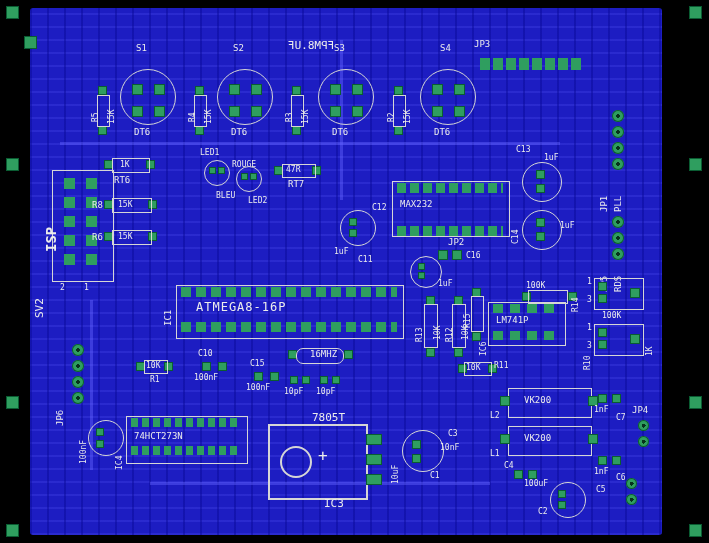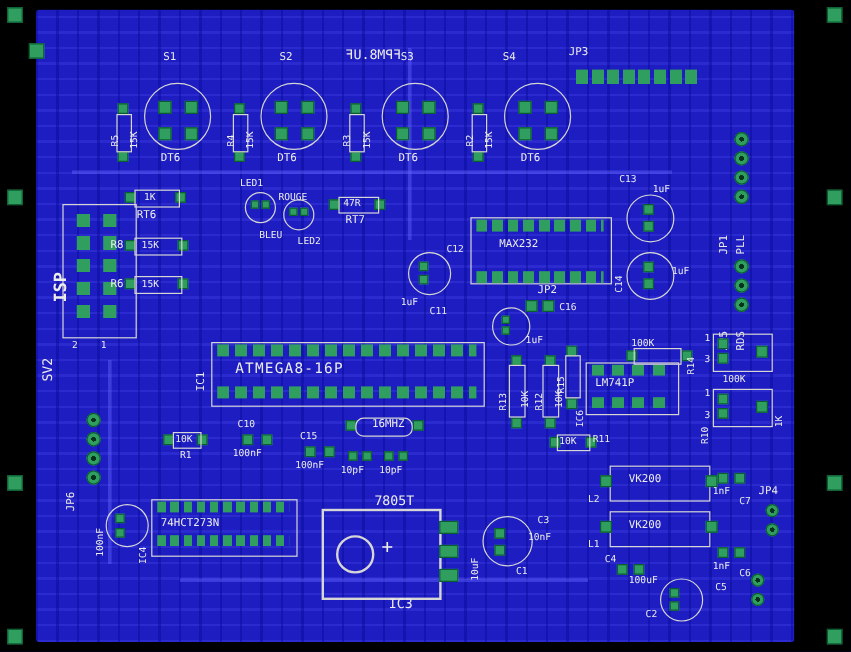--- a/index.html
+++ b/index.html
@@ -68,21 +68,21 @@
   <div class="lbl" style="left:231px;top:128px">DT6</div>
 
   <div class="lbl" style="left:334px;top:44px">S3</div>
   <div class="silk circ" style="left:318px;top:69px;width:54px;height:54px"></div>
   <div class="pad" style="left:330px;top:84px;width:11px;height:11px"></div>
   <div class="pad" style="left:352px;top:84px;width:11px;height:11px"></div>
   <div class="pad" style="left:330px;top:106px;width:11px;height:11px"></div>
   <div class="pad" style="left:352px;top:106px;width:11px;height:11px"></div>
   <div class="lbl" style="left:332px;top:128px">DT6</div>
 
-  <div class="lbl" style="left:419px;top:44px">S4</div>
+  <div class="lbl" style="left:440px;top:44px">S4</div>
   <div class="silk circ" style="left:420px;top:69px;width:54px;height:54px"></div>
   <div class="pad" style="left:432px;top:84px;width:11px;height:11px"></div>
   <div class="pad" style="left:454px;top:84px;width:11px;height:11px"></div>
   <div class="pad" style="left:432px;top:106px;width:11px;height:11px"></div>
   <div class="pad" style="left:454px;top:106px;width:11px;height:11px"></div>
   <div class="lbl" style="left:434px;top:128px">DT6</div>
 
   <div class="pad" style="left:98px;top:86px;width:9px;height:9px"></div>
   <div class="pad" style="left:98px;top:126px;width:9px;height:9px"></div>
   <div class="silk" style="left:97px;top:95px;width:11px;height:30px"></div>
@@ -150,21 +150,21 @@
 
   <div class="pad" style="left:274px;top:166px;width:9px;height:9px"></div>
   <div class="pad" style="left:312px;top:166px;width:9px;height:9px"></div>
   <div class="silk" style="left:282px;top:164px;width:32px;height:12px"></div>
   <div class="lbl s8" style="left:286px;top:166px">47R</div>
   <div class="lbl" style="left:288px;top:180px">RT7</div>
 
   <div class="silk" style="left:392px;top:181px;width:116px;height:54px"></div>
   <div class="rowh" style="left:397px;top:183px;width:106px;height:10px;--p:9px;--q:13px"></div>
   <div class="rowh" style="left:397px;top:226px;width:106px;height:10px;--p:9px;--q:13px"></div>
-  <div class="lbl s10" style="left:416px;top:200px">MAX232</div>
+  <div class="lbl s10" style="left:400px;top:200px">MAX232</div>
   <div class="lbl s8" style="left:372px;top:204px">C12</div>
 
   <div class="silk circ" style="left:340px;top:210px;width:34px;height:34px"></div>
   <div class="pad" style="left:349px;top:218px;width:8px;height:8px"></div>
   <div class="pad" style="left:349px;top:229px;width:8px;height:8px"></div>
   <div class="lbl s8" style="left:334px;top:248px">1uF</div>
   <div class="lbl s8" style="left:358px;top:256px">C11</div>
 
   <div class="lbl" style="left:448px;top:238px">JP2</div>
   <div class="pad" style="left:438px;top:250px;width:10px;height:10px"></div>

